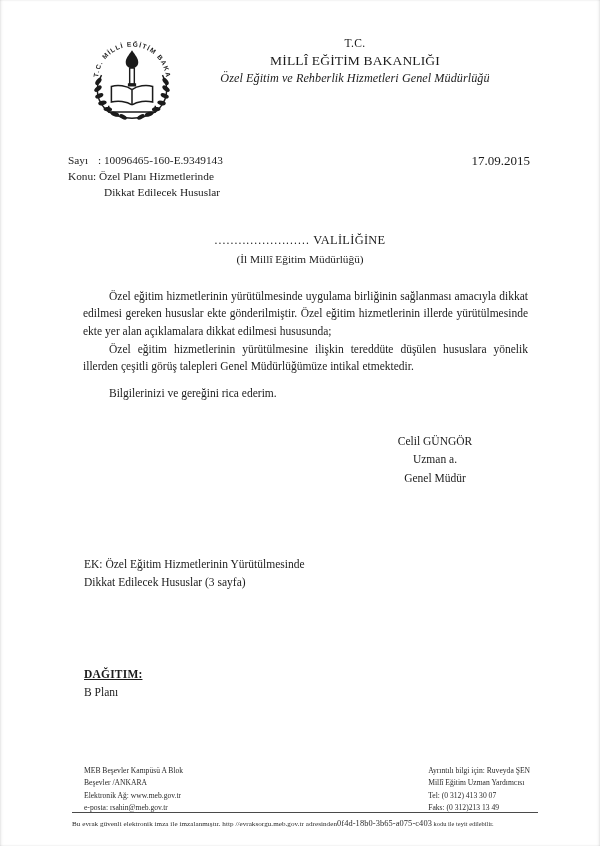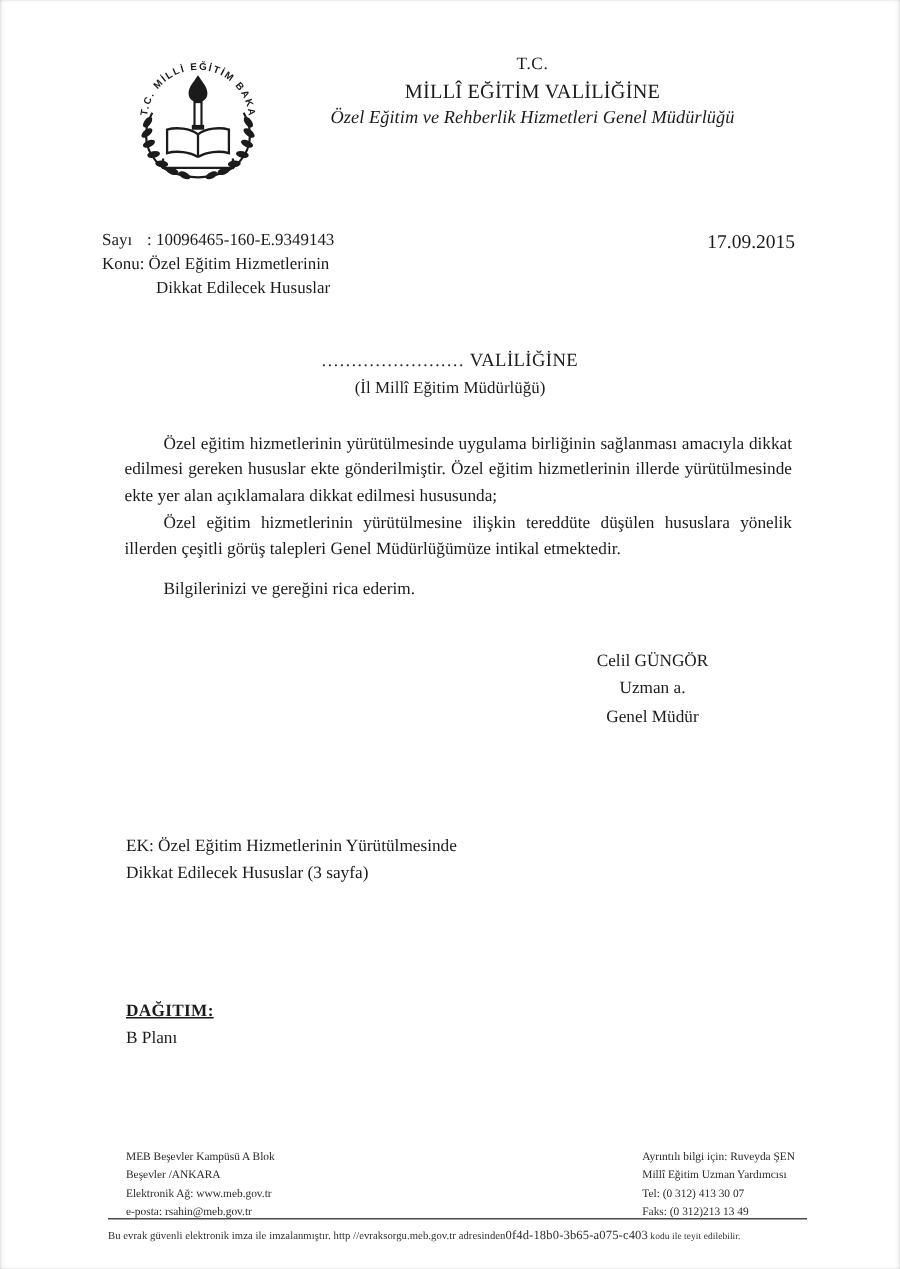--- a/index.html
+++ b/index.html
@@ -266,33 +266,33 @@
         </g>
 
         <g fill="none" stroke="#1b1b1b" stroke-width="1.7">
           <path d="M34,80 L34,87 L86,87 L86,80"></path>
         </g>
       </svg>
     </div>
 
     <div class="header-text">
       <div class="hdr-tc">T.C.</div>
-      <div class="hdr-ministry">MİLLÎ EĞİTİM VALİLİĞİNE</div>
+      <div class="hdr-ministry">MİLLÎ EĞİTİM BAKANLIĞI</div>
       <div class="hdr-dept">Özel Eğitim ve Rehberlik Hizmetleri Genel Müdürlüğü</div>
     </div>
   </div>
 
   <div class="meta">
     <div class="meta-row">
       <span class="meta-label meta-sayi-label">Sayı</span><span>: </span><span>10096465-160-E.9349143</span>
       <span class="meta-date">17.09.2015</span>
     </div>
     <div class="meta-row">
       <span class="meta-label">Konu:</span>
-      <span>Özel Eğitim Hizmetlerinin</span>
+      <span>Özel Planı Hizmetlerinde</span>
     </div>
     <div class="meta-row meta-konu-cont">
       <span>Dikkat Edilecek Hususlar</span>
     </div>
   </div>
 
   <div class="recipient">
     <div class="rcp-line1">
       <span class="rcp-dots">........................</span>
       <span>VALİLİĞİNE</span>

